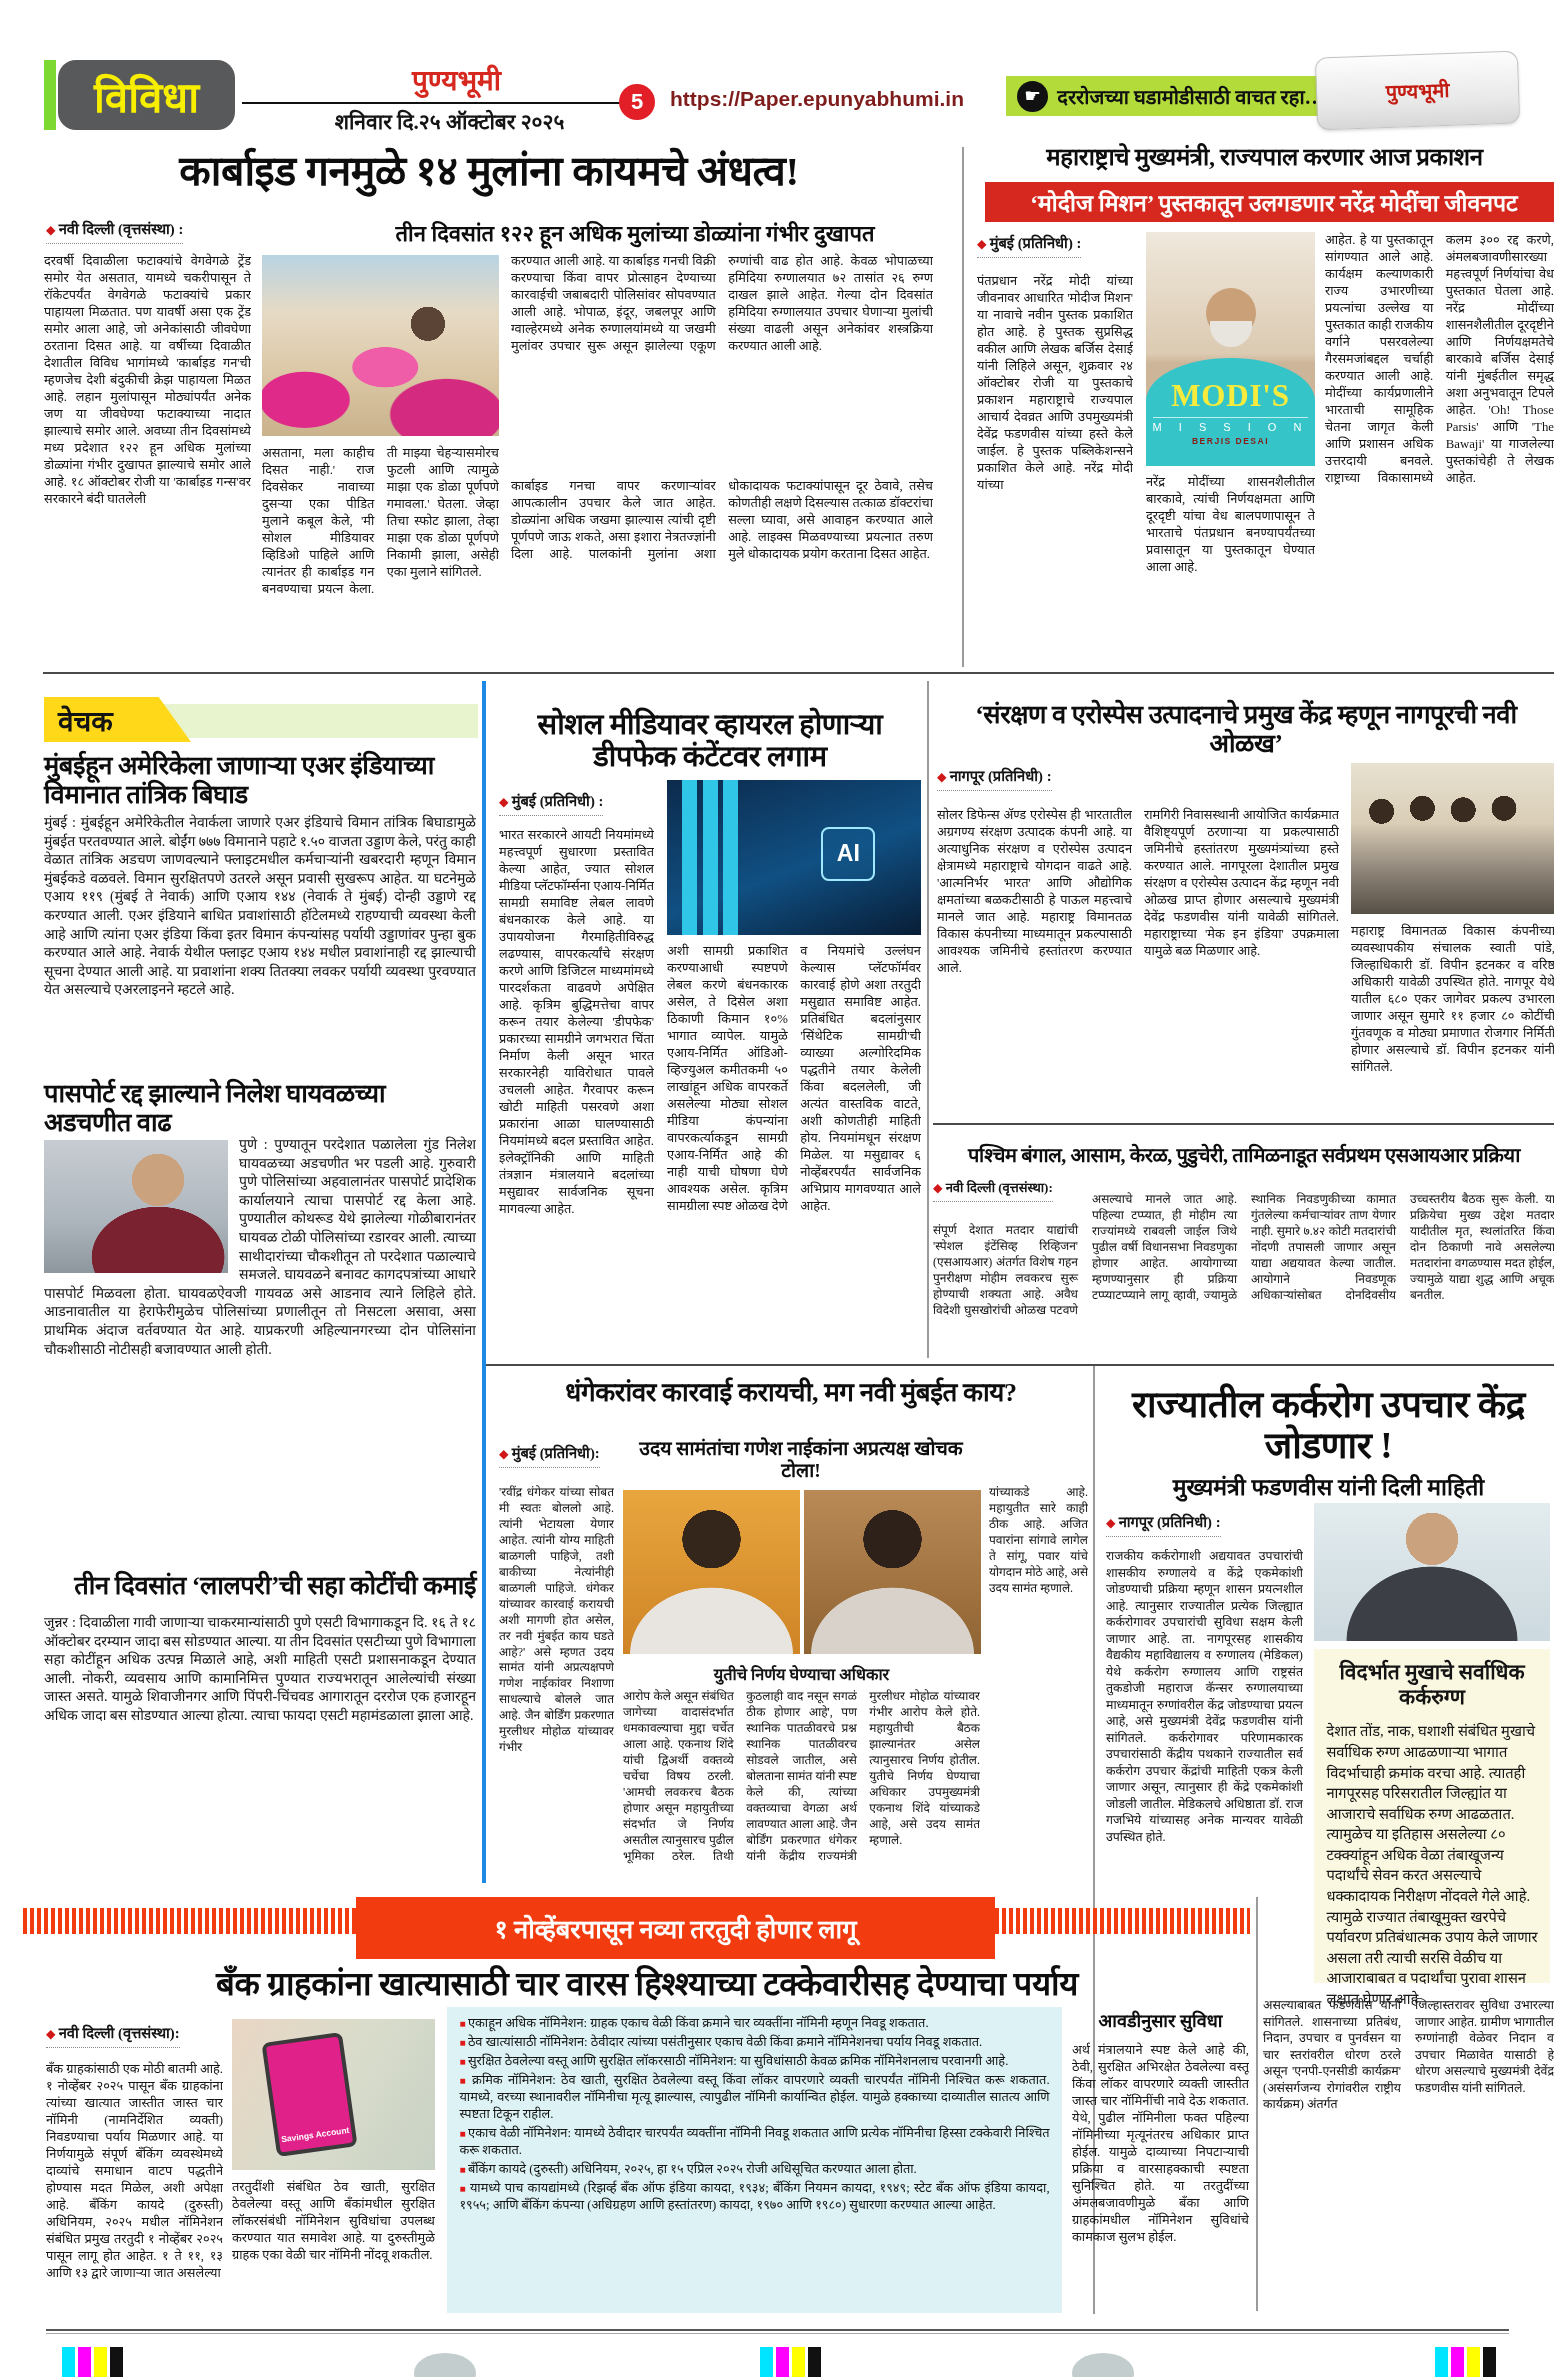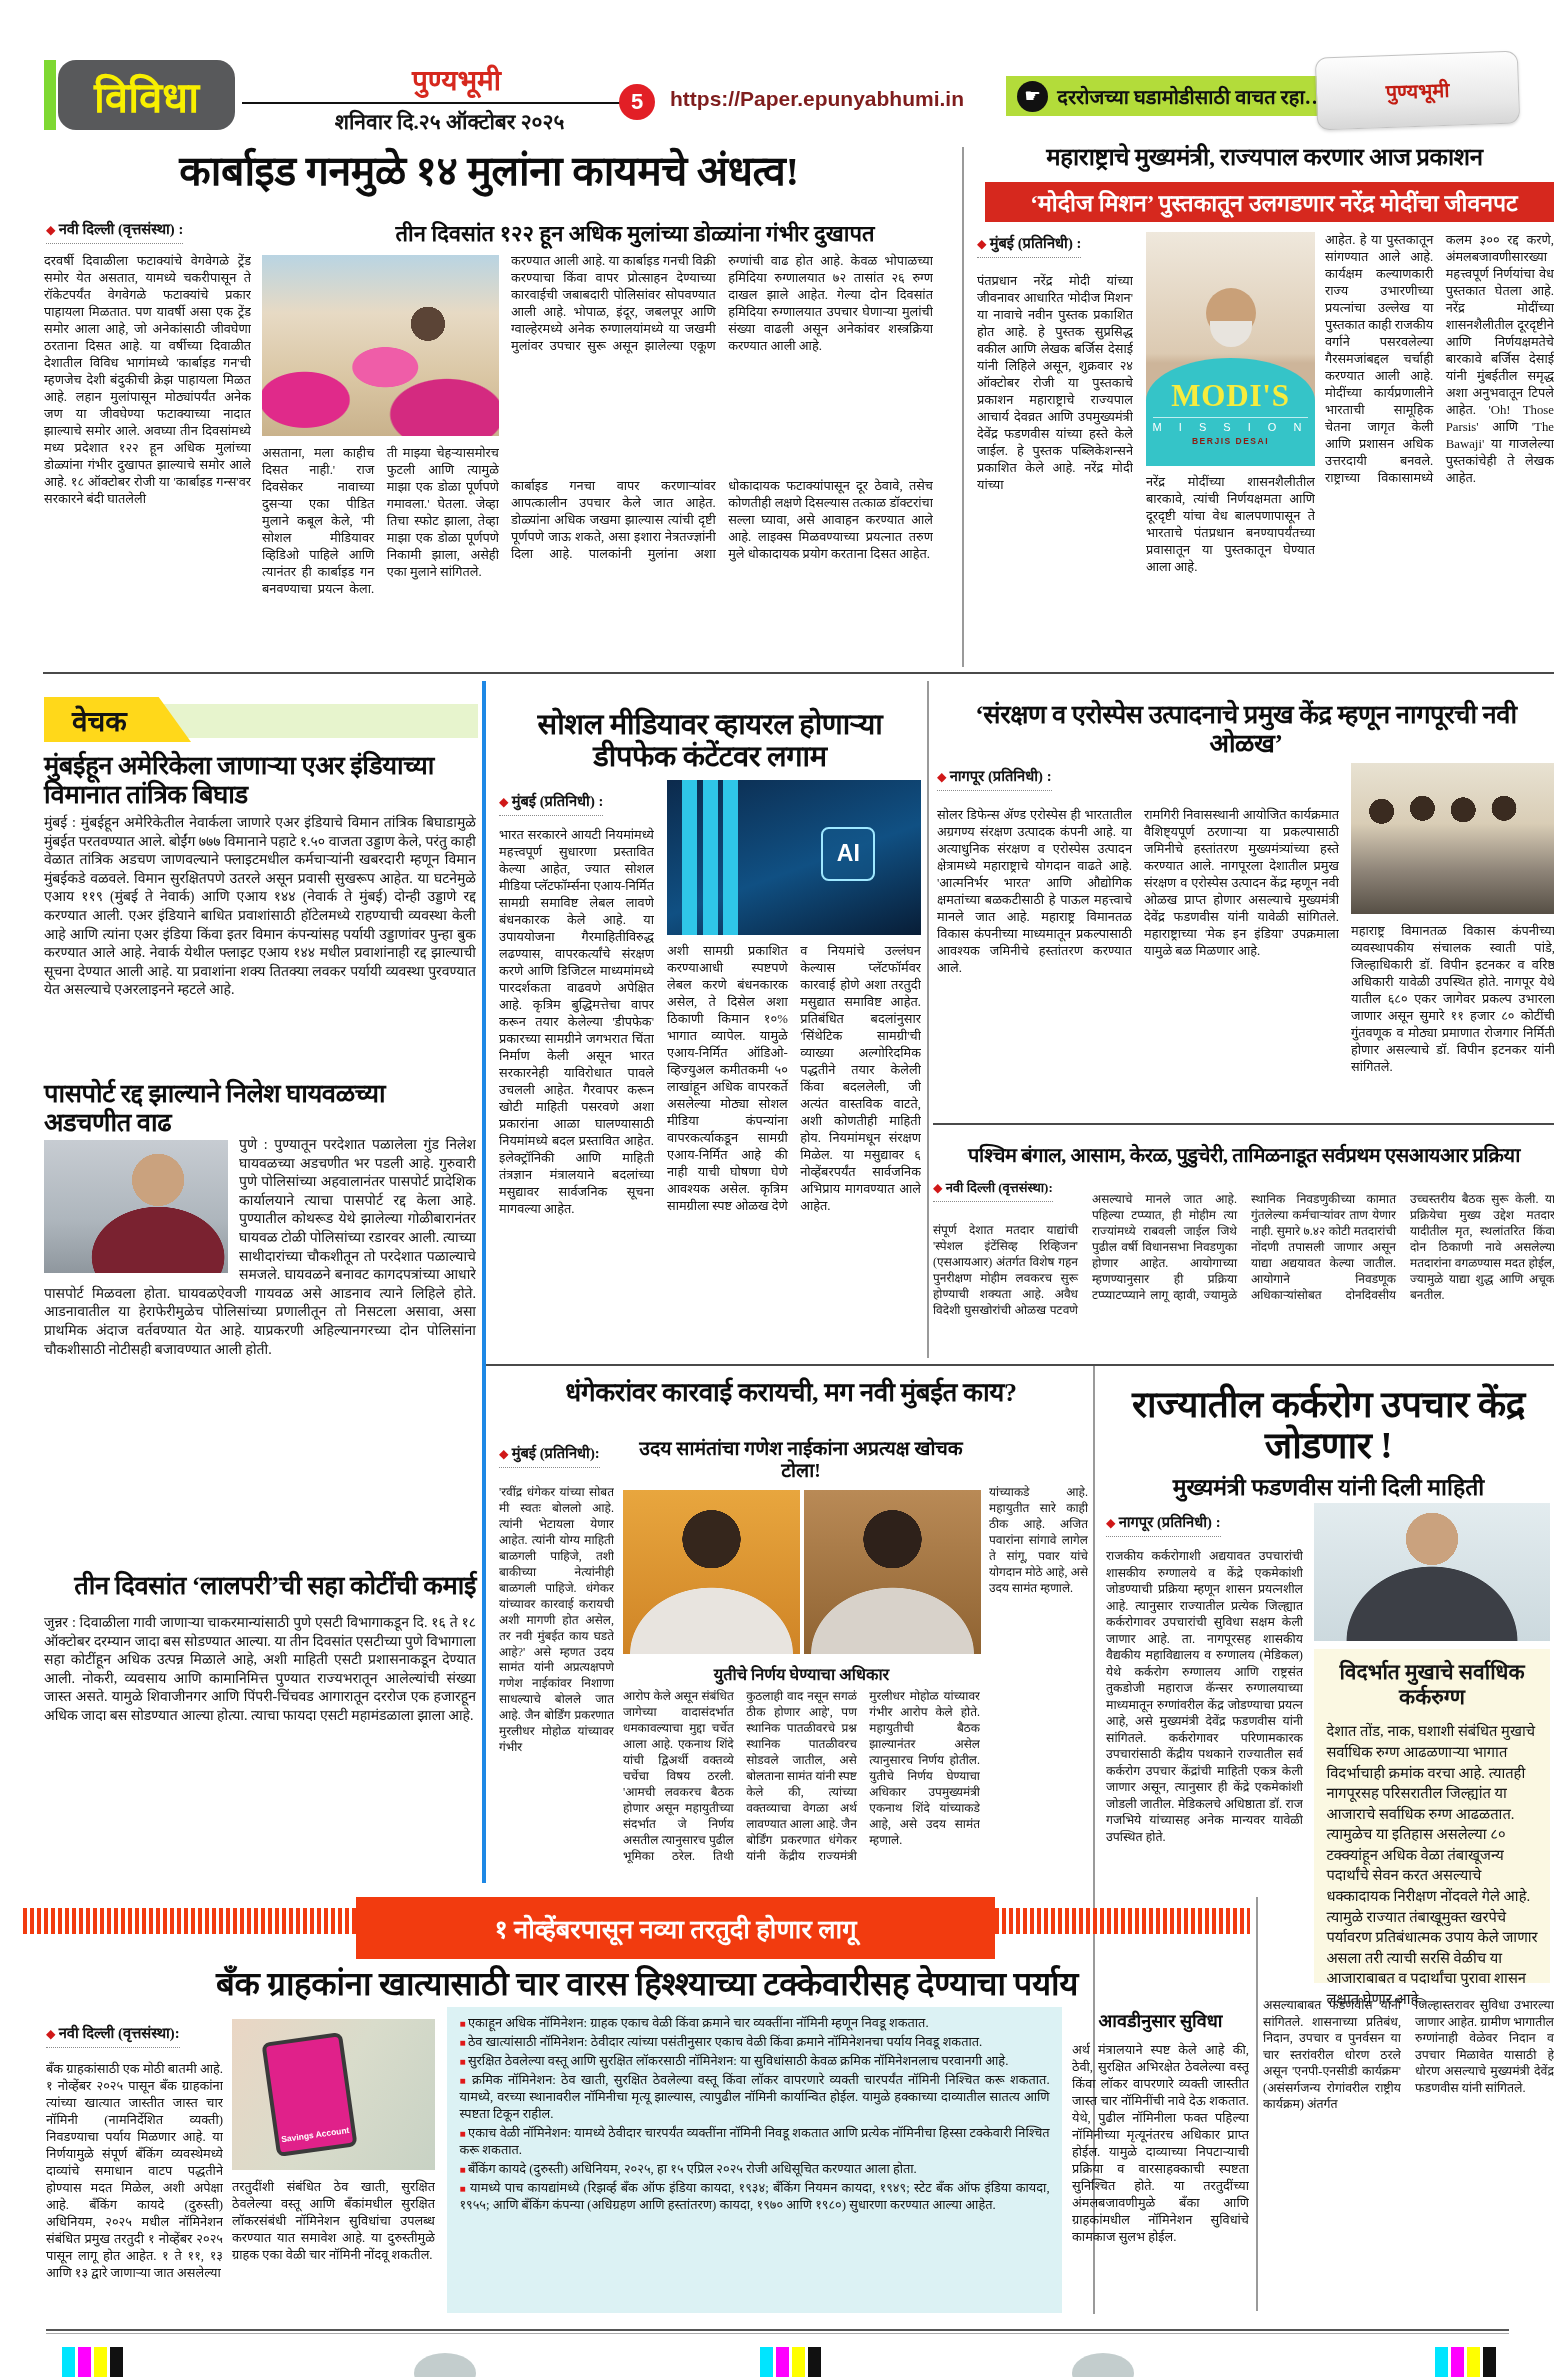--- a/index.html
+++ b/index.html
@@ -37,21 +37,21 @@
   .paper-roll{position:absolute;left:1316px;top:54px;width:201px;height:71px;background:linear-gradient(180deg,#fdfdfd,#e7e7e7 70%,#d7d7d7);
               border:0.8px solid #c2c2c2;border-radius:12.4px;transform:rotate(-2deg);display:flex;align-items:center;justify-content:center;box-shadow:0 1.5px 3.1px rgba(0,0,0,.15);}
   .paper-roll span{color:#c21c12;font-weight:700;font-size:20px;}
   
   .red-banner{position:absolute;background:#d6281e;color:#fff;font-weight:700;display:flex;align-items:center;justify-content:center;margin-left:8px;}
   .stripes{position:absolute;height:26px;background:repeating-linear-gradient(90deg,#f23b0f 0 3.9px,#ffffff 3.9px 7px);}
   .orange-banner{position:absolute;background:#f23b0f;color:#fff;font-weight:700;display:flex;align-items:center;justify-content:center;font-size:25.5px;}
   .vechak-strip{position:absolute;left:44px;top:704px;width:434px;height:34px;background:#e7f4cd;}
   .vechak-tag{position:absolute;left:44px;top:697px;width:147px;height:45px;background:#ffd81a;
               clip-path:polygon(0 0,78% 0,100% 100%,0 100%);display:flex;align-items:center;}
-  .vechak-tag span{font-weight:700;font-size:28px;padding-left:28px;}
+  .vechak-tag span{font-weight:700;font-size:28px;padding-left:14px;}
   .cyanbox{position:absolute;background:#dcf2f4;padding:7.7px 12.4px;box-sizing:border-box;}
   .cyanbox .btitle{font-weight:700;font-size:20px;text-align:center;margin-bottom:4.6px;}
   .cyanbox .feat{font-size:12.8px;line-height:1.32;text-align:justify;margin-bottom:2.3px;}
   .cyanbox .feat::before{content:"■ ";color:#e01818;font-size:10px;}
   .yellowbox{position:absolute;background:#fbf8e2;padding:11px 12.4px;box-sizing:border-box;}
   .yellowbox .btitle{font-weight:700;font-size:21px;text-align:center;line-height:1.2;margin-bottom:11px;}
   .yellowbox .btxt{font-size:14.7px;line-height:1.4;}
   .midsub{font-weight:700;font-size:16.3px;text-align:center;}
   
   .ph-hospital{background:

